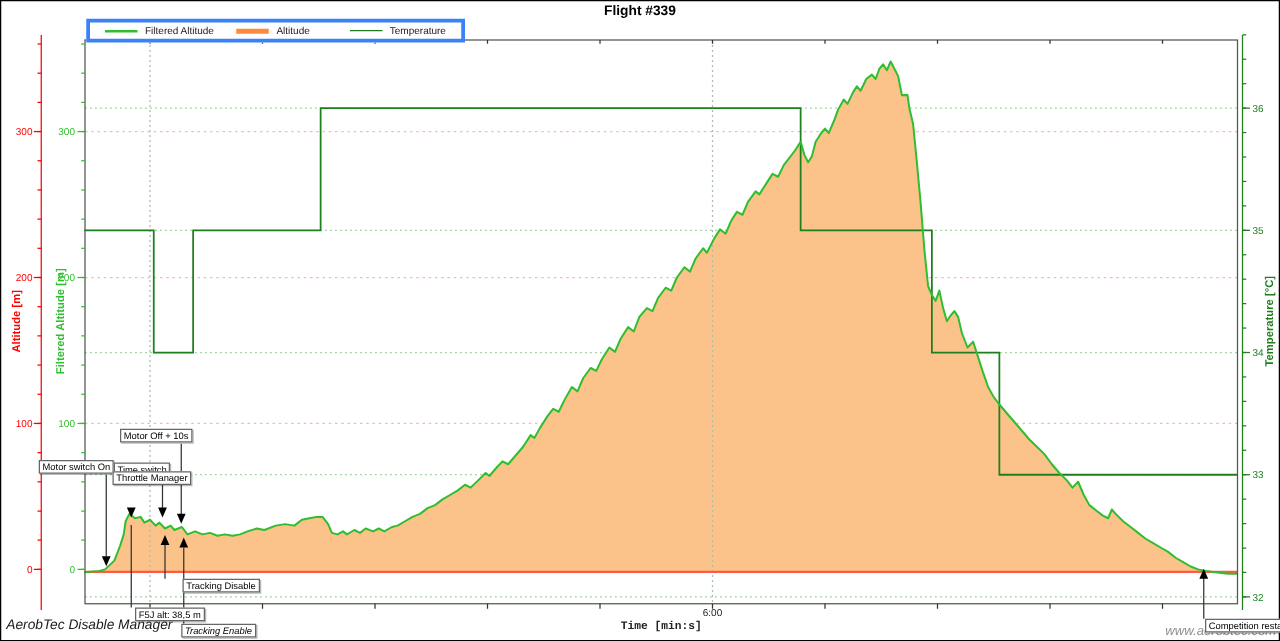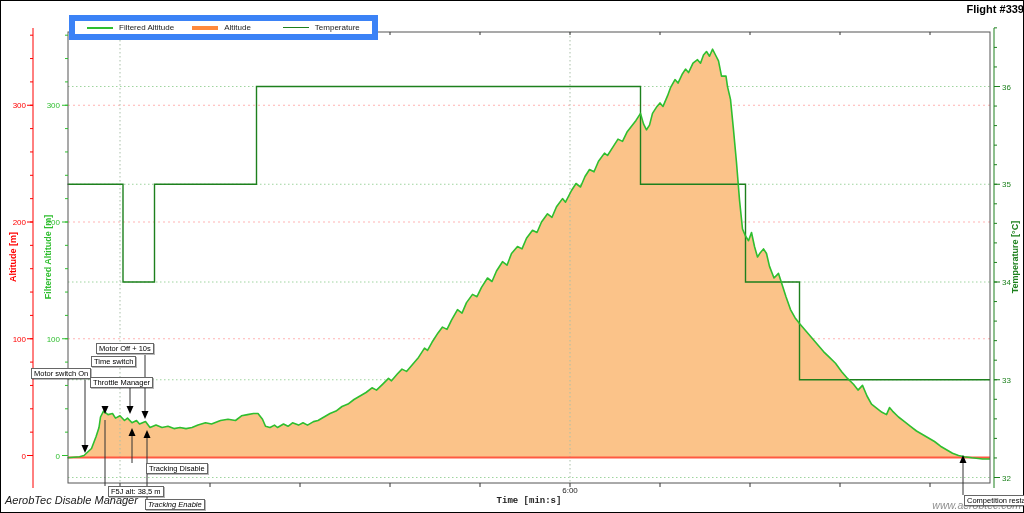--- a/index.html
+++ b/index.html
@@ -1,19 +1,19 @@
 <!DOCTYPE html>
 <html><head>
 <meta charset="utf-8">
 <style>
   html,body{margin:0;padding:0;background:#fff;}
   .canvas{position:relative;width:1024px;height:513px;background:#fff;outline:1px solid #000;outline-offset:-1px;overflow:hidden;font-family:"Liberation Sans",sans-serif;}
-  .title{position:absolute;top:3px;left:0;width:100%;text-align:right;font-size:11px;font-weight:bold;color:#000;}
+  .title{position:absolute;top:3px;left:0;width:100%;text-align:center;font-size:11px;font-weight:bold;color:#000;}
   svg{position:absolute;left:0;top:0;}
-  .legend{position:absolute;left:69px;top:15px;height:13px;border:6px solid #3b82f6;background:#fff;display:flex;align-items:center;padding:0 12px;font-size:8px;color:#222;white-space:nowrap;z-index:5;}
+  .legend{position:absolute;left:69px;top:15px;height:13px;border:3px solid #3b82f6;background:#fff;display:flex;align-items:center;padding:0 12px;font-size:8px;color:#222;white-space:nowrap;z-index:5;}
   .legend .item{display:flex;align-items:center;margin-right:18px;}
   .legend .item:last-child{margin-right:0;margin-left:14px;}
   .legend .swatch{display:inline-block;width:26px;margin-right:6px;}
   .vlabel{position:absolute;white-space:nowrap;font-size:9px;font-weight:bold;transform:translate(-50%,-50%) rotate(-90deg);}
   .xlabel{position:absolute;font-size:9px;font-weight:bold;color:#222;transform:translateX(-50%);}
   .ann{position:absolute;font-size:7.5px;line-height:9px;color:#000;background:#fff;border:1px solid #666;box-shadow:1px 1px 0 rgba(0,0,0,.28);padding:0 2px;white-space:nowrap;z-index:6;}
   .footerL{position:absolute;left:5px;top:494px;font-size:11px;font-style:italic;color:#1a1a1a;z-index:7;}
   .footerR{position:absolute;right:3px;top:499px;font-size:10.5px;font-style:italic;color:#8f8f8f;z-index:4;}
 </style>
 </head>
@@ -181,21 +181,21 @@
     </div>
 
   <div class="vlabel" style="left:13px;top:257px;color:#ff0000;">Altitude [m]</div>
   <div class="vlabel" style="left:48px;top:257px;color:#2fbe2f;">Filtered Altitude [m]</div>
   <div class="vlabel" style="left:1015px;top:257px;color:#1d801d;">Temperature [°C]</div>
   <div class="xlabel" style="left:529px;top:496px;font-family:Liberation Mono, monospace;">Time [min:s]</div>
 
   <div id="annotations">
       <div class="ann" style="left: 31px; top: 368px; text-align: right;">Motor switch On</div>
       <div class="ann" style="left: 96px; top: 343px;">Motor Off + 10s</div>
-      <div class="ann" style="left: 91px; top: 356px;">Time switch</div>
+      <div class="ann" style="left: 91px; top: 370px;">Time switch</div>
       <div class="ann" style="left: 90px; top: 377px;">Throttle Manager</div>
       <div class="ann" style="left: 146px; top: 463px;">Tracking Disable</div>
       <div class="ann" style="left: 108px; top: 486px;">F5J alt: 38,5 m</div>
       <div class="ann" style="left: 145px; top: 499px; font-style: italic;">Tracking Enable</div>
       <div class="ann" style="left: 964px; top: 495px;">Competition restart</div>
     </div>
 
   <div class="footerL">AerobTec Disable Manager</div>
   <div class="footerR">www.aerobtec.com</div>
 </div>

